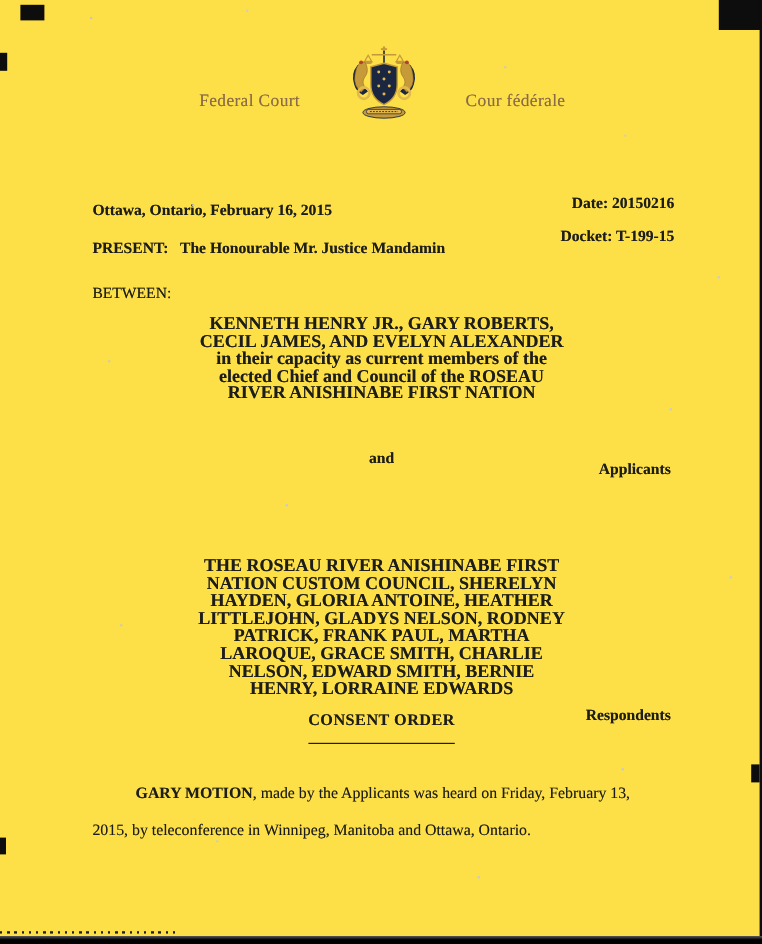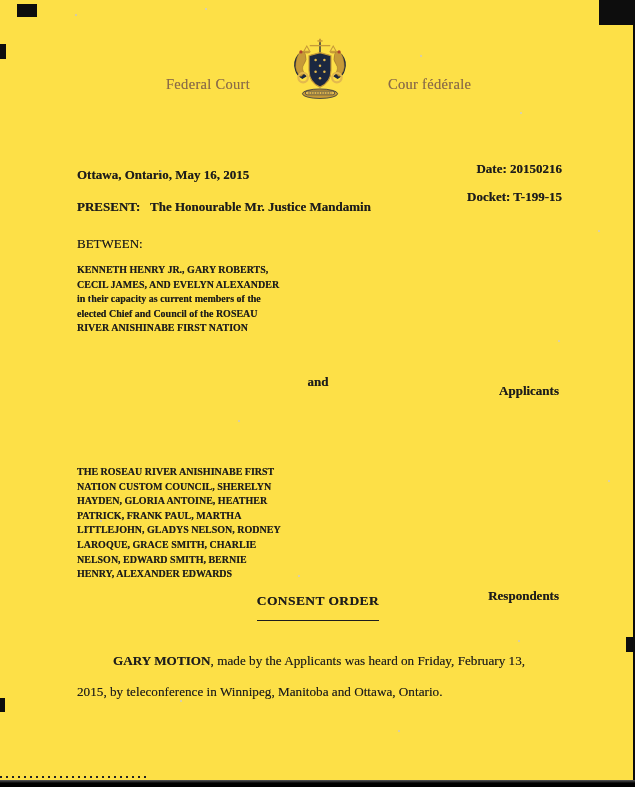--- a/index.html
+++ b/index.html
@@ -39,21 +39,21 @@
     font-weight:bold;font-size:13px;text-shadow:0 0 .4px rgba(0,0,0,.55);
   }
   .present-label{display:inline-block;width:73px;}
   .between-line{
     position:absolute;left:77px;top:236px;
     font-weight:normal;font-size:13px;text-shadow:0 0 .4px rgba(0,0,0,.55);
   }
   
   .party-block{
     position:absolute;left:77px;width:482px;
-    text-align:left;font-weight:bold;font-size:10px;line-height:14.6px;
+    text-align:center;font-weight:bold;font-size:15px;line-height:14.6px;
     text-shadow:0 0 .4px rgba(0,0,0,.55);
   }
   .applicants-block{top:263px;}
   .respondents-block{top:429px;margin-top:36px;}
   .role-label{
     position:absolute;left:77px;width:482px;
     text-align:right;font-weight:bold;font-size:13px;
     text-shadow:0 0 .4px rgba(0,0,0,.55);
     margin-top:36px;
   }
@@ -144,21 +144,21 @@
       <ellipse cx="50" cy="76" rx="24" ry="6.5" fill="#c69a38" stroke="#1b2740" stroke-width="1"></ellipse>
       <rect x="30" y="72.5" width="40" height="5" rx="2.5" fill="#e3b94e" stroke="#1b2740" stroke-width=".8"></rect>
       <line x1="34" y1="75" x2="66" y2="75" stroke="#1b2740" stroke-width="1" stroke-dasharray="2 1.5"></line>
     </svg>
   </div>
 
   <div class="court-title title-fr">Cour fédérale</div>
 
   <div class="meta-line date-line">Date: 20150216</div>
   <div class="meta-line docket-line">Docket: T-199-15</div>
-  <div class="location-line">Ottawa, Ontario, May 16, 2015</div>
+  <div class="location-line">Ottawa, Ontario, February 16, 2015</div>
 
   <div class="present-line">
     <span class="present-label">PRESENT:</span><span>The Honourable Mr. Justice Mandamin</span>
   </div>
 
   <div class="between-line">BETWEEN:</div>
 
   <div class="party-block applicants-block">
     <div>KENNETH HENRY JR., GARY ROBERTS,</div>
     <div>CECIL JAMES, AND EVELYN ALEXANDER</div>
@@ -167,25 +167,25 @@
     <div>RIVER ANISHINABE FIRST NATION</div>
   </div>
   <div class="role-label applicants-label">Applicants</div>
 
   <div class="and-line">and</div>
 
   <div class="party-block respondents-block">
     <div>THE ROSEAU RIVER ANISHINABE FIRST</div>
     <div>NATION CUSTOM COUNCIL, SHERELYN</div>
     <div>HAYDEN, GLORIA ANTOINE, HEATHER</div>
+    <div>LITTLEJOHN, GLADYS NELSON, RODNEY</div>
     <div>PATRICK, FRANK PAUL, MARTHA</div>
-    <div>LITTLEJOHN, GLADYS NELSON, RODNEY</div>
     <div>LAROQUE, GRACE SMITH, CHARLIE</div>
     <div>NELSON, EDWARD SMITH, BERNIE</div>
-    <div>HENRY, ALEXANDER EDWARDS</div>
+    <div>HENRY, LORRAINE EDWARDS</div>
   </div>
   <div class="role-label respondents-label">Respondents</div>
 
   <div class="order-heading-row">
     <span class="order-heading">CONSENT ORDER</span>
   </div>
   <p class="order-paragraph">
     <span class="lead">GARY MOTION</span><span>, made by the Applicants was heard on Friday, February 13, 2015, by teleconference in Winnipeg, Manitoba and Ottawa, Ontario.</span>
   </p>
 

